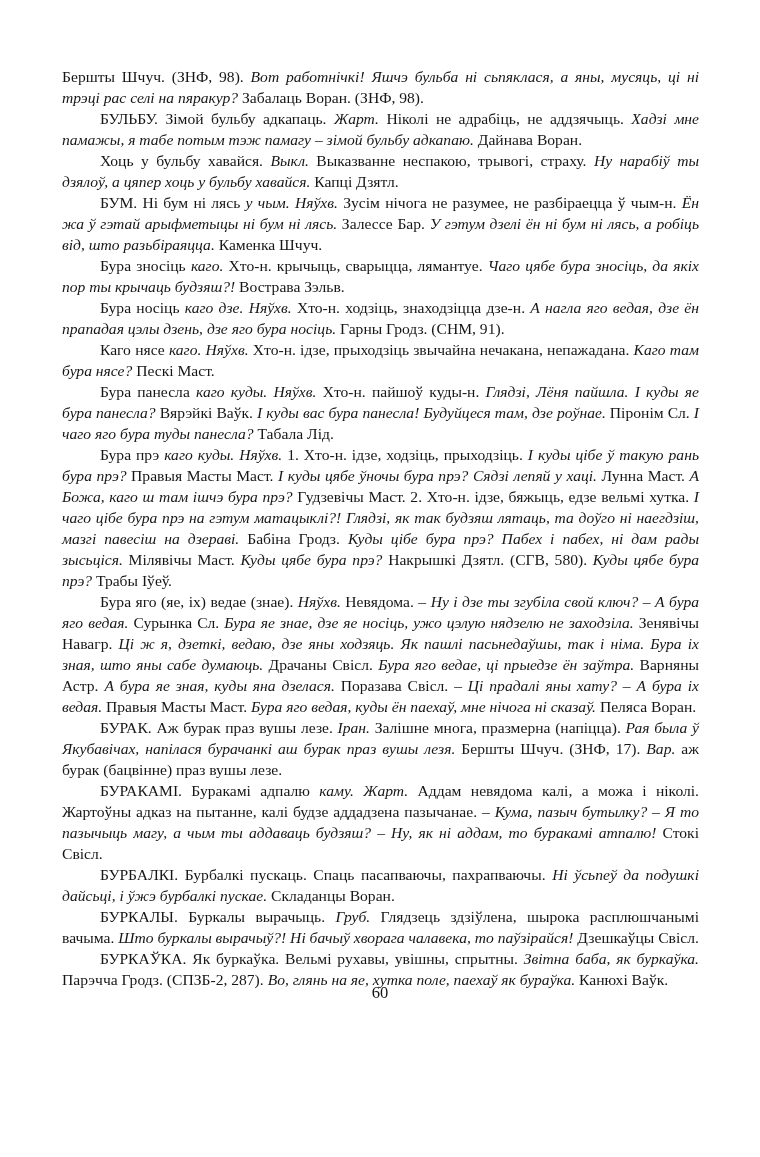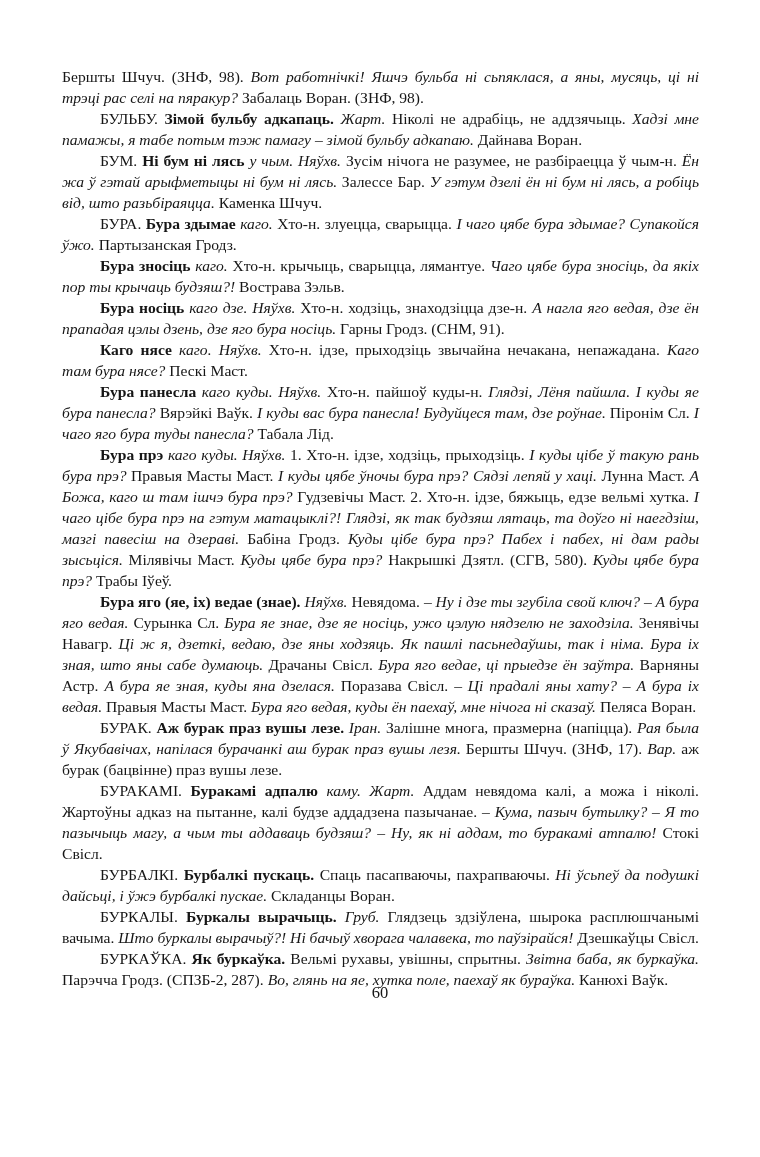--- a/index.html
+++ b/index.html
@@ -28,43 +28,43 @@
   }
   p.para {
     margin: 0;
     padding: 0;
     text-indent: 38px;
   }
   p.para.no-indent {
     text-indent: 0;
   }
   .run-r { font-weight: normal; font-style: normal; }
-  .run-b { font-weight: bold;   font-style: normal; }
+  .run-b { font-weight: normal;   font-style: normal; }
   .run-i { font-weight: normal; font-style: italic; }
   .run-bi{ font-weight: normal;   font-style: italic; }
   .page-number {
     position: absolute;
     top: 983px;
     left: 0;
     width: 100%;
     text-align: center;
     font-family: "Liberation Serif", "DejaVu Serif", serif;
     font-size: 16.5px;
     color: #161616;
   }
 </style>
 </head>
 <body>
 
 <div class="page">
   <div class="text-body">
       <p class="para no-indent"><span class="run-r">Бершты Шчуч. (ЗНФ, 98). </span><span class="run-i">Вот работнічкі! Яшчэ бульба ні сьпяклася, а яны, мусяць, ці ні трэці рас селі на пяракур? </span><span class="run-r">Забалаць Воран. (ЗНФ, 98).</span></p>
       <p class="para"><span class="run-r">БУЛЬБУ. </span><span class="run-b">Зімой бульбу адкапаць. </span><span class="run-i">Жарт. </span><span class="run-r">Ніколі не адрабіць, не аддзячыць. </span><span class="run-i">Хадзі мне памажы, я табе потым тэж памагу – зімой бульбу адкапаю. </span><span class="run-r">Дайнава Воран.</span></p>
+      <p class="para"><span class="run-b">Хоць у бульбу хавайся. </span><span class="run-i">Выкл. </span><span class="run-r">Выказванне неспакою, трывогі, страху. </span><span class="run-i">Ну нарабіў ты дзялоў, а цяпер хоць у бульбу хавайся. </span><span class="run-r">Капці Дзятл.</span></p>
       <p class="para"><span class="run-r">БУМ. </span><span class="run-b">Ні бум ні лясь </span><span class="run-i">у чым. Няўхв. </span><span class="run-r">Зусім нічога не разумее, не разбіраецца ў чым-н. </span><span class="run-i">Ён жа ў гэтай арыфметыцы ні бум ні лясь. </span><span class="run-r">Залессе Бар. </span><span class="run-i">У гэтум дзелі ён ні бум ні лясь, а робіць від, што разьбіраяцца. </span><span class="run-r">Каменка Шчуч.</span></p>
-      <p class="para"><span class="run-r">БУРА. </span><span class="run-b">Бура здымае </span><span class="run-i">каго. </span><span class="run-r">Хто-н. злуецца, сварыцца. </span><span class="run-i">І чаго цябе бура здымае? Супакойся ўжо. </span><span class="run-r">Партызанская Гродз.</span></p>
       <p class="para"><span class="run-b">Бура зносіць </span><span class="run-i">каго. </span><span class="run-r">Хто-н. крычыць, сварыцца, лямантуе. </span><span class="run-i">Чаго цябе бура зносіць, да якіх пор ты крычаць будзяш?! </span><span class="run-r">Вострава Зэльв.</span></p>
       <p class="para"><span class="run-b">Бура носіць </span><span class="run-i">каго дзе. Няўхв. </span><span class="run-r">Хто-н. ходзіць, знаходзіцца дзе-н. </span><span class="run-i">А нагла яго ведая, дзе ён прападая цэлы дзень, дзе яго бура носіць. </span><span class="run-r">Гарны Гродз. (СНМ, 91).</span></p>
       <p class="para"><span class="run-b">Каго нясе </span><span class="run-i">каго. Няўхв. </span><span class="run-r">Хто-н. ідзе, прыходзіць звычайна нечакана, непажадана. </span><span class="run-i">Каго там бура нясе? </span><span class="run-r">Пескі Маст.</span></p>
       <p class="para"><span class="run-b">Бура панесла </span><span class="run-i">каго куды. Няўхв. </span><span class="run-r">Хто-н. пайшоў куды-н. </span><span class="run-i">Глядзі, Лёня пайшла. І куды яе бура панесла? </span><span class="run-r">Вярэйкі Ваўк. </span><span class="run-i">І куды вас бура панесла! Будуйцеся там, дзе роўнае. </span><span class="run-r">Піронім Сл. </span><span class="run-i">І чаго яго бура туды панесла? </span><span class="run-r">Табала Лід.</span></p>
       <p class="para"><span class="run-b">Бура прэ </span><span class="run-i">каго куды. Няўхв. </span><span class="run-r">1. Хто-н. ідзе, ходзіць, прыходзіць. </span><span class="run-i">І куды цібе ў такую рань бура прэ? </span><span class="run-r">Правыя Масты Маст. </span><span class="run-i">І куды цябе ўночы бура прэ? Сядзі лепяй у хаці. </span><span class="run-r">Лунна Маст. </span><span class="run-i">А Божа, каго ш там ішчэ бура прэ? </span><span class="run-r">Гудзевічы Маст. 2. Хто-н. ідзе, бяжыць, едзе вельмі хутка. </span><span class="run-i">І чаго цібе бура прэ на гэтум матацыклі?! Глядзі, як так будзяш лятаць, та доўго ні наегдзіш, мазгі павесіш на дзераві. </span><span class="run-r">Бабіна Гродз. </span><span class="run-i">Куды цібе бура прэ? Пабех і пабех, ні дам рады зысьціся. </span><span class="run-r">Мілявічы Маст. </span><span class="run-i">Куды цябе бура прэ? </span><span class="run-r">Накрышкі Дзятл. (СГВ, 580). </span><span class="run-i">Куды цябе бура прэ? </span><span class="run-r">Трабы Іўеў.</span></p>
       <p class="para"><span class="run-b">Бура яго (яе, іх) ведае (знае). </span><span class="run-i">Няўхв. </span><span class="run-r">Невядома. </span><span class="run-i">– Ну і дзе ты згубіла свой ключ? – А бура яго ведая. </span><span class="run-r">Сурынка Сл. </span><span class="run-i">Бура яе знае, дзе яе носіць, ужо цэлую нядзелю не заходзіла. </span><span class="run-r">Зенявічы Навагр. </span><span class="run-i">Ці ж я, дзеткі, ведаю, дзе яны ходзяць. Як пашлі пасьнедаўшы, так і німа. Бура іх зная, што яны сабе думаюць. </span><span class="run-r">Драчаны Свісл. </span><span class="run-i">Бура яго ведае, ці прыедзе ён заўтра. </span><span class="run-r">Варняны Астр. </span><span class="run-i">А бура яе зная, куды яна дзелася. </span><span class="run-r">Поразава Свісл. </span><span class="run-i">– Ці прадалі яны хату? – А бура іх ведая. </span><span class="run-r">Правыя Масты Маст. </span><span class="run-i">Бура яго ведая, куды ён паехаў, мне нічога ні сказаў. </span><span class="run-r">Пеляса Воран.</span></p>
       <p class="para"><span class="run-r">БУРАК. </span><span class="run-b">Аж бурак праз вушы лезе. </span><span class="run-i">Іран. </span><span class="run-r">Залішне многа, празмерна (напіцца). </span><span class="run-i">Рая была ў Якубавічах, напілася бурачанкі аш бурак праз вушы лезя. </span><span class="run-r">Бершты Шчуч. (ЗНФ, 17). </span><span class="run-bi">Вар. </span><span class="run-r">аж бурак (бацвінне) праз вушы лезе.</span></p>
       <p class="para"><span class="run-r">БУРАКАМІ. </span><span class="run-b">Буракамі адпалю </span><span class="run-i">каму. Жарт. </span><span class="run-r">Аддам невядома калі, а можа і ніколі. Жартоўны адказ на пытанне, калі будзе аддадзена пазычанае. </span><span class="run-i">– Кума, пазыч бутылку? – Я то пазычыць магу, а чым ты аддаваць будзяш? – Ну, як ні аддам, то буракамі атпалю! </span><span class="run-r">Стокі Свісл.</span></p>
       <p class="para"><span class="run-r">БУРБАЛКІ. </span><span class="run-b">Бурбалкі пускаць. </span><span class="run-r">Спаць пасапваючы, пахрапваючы. </span><span class="run-i">Ні ўсьпеў да подушкі дайсьці, і ўжэ бурбалкі пускае. </span><span class="run-r">Складанцы Воран.</span></p>
       <p class="para"><span class="run-r">БУРКАЛЫ. </span><span class="run-b">Буркалы вырачыць. </span><span class="run-i">Груб. </span><span class="run-r">Глядзець здзіўлена, шырока расплюшчанымі вачыма. </span><span class="run-i">Што буркалы вырачыў?! Ні бачыў хворага чалавека, то паўзірайся! </span><span class="run-r">Дзешкаўцы Свісл.</span></p>

